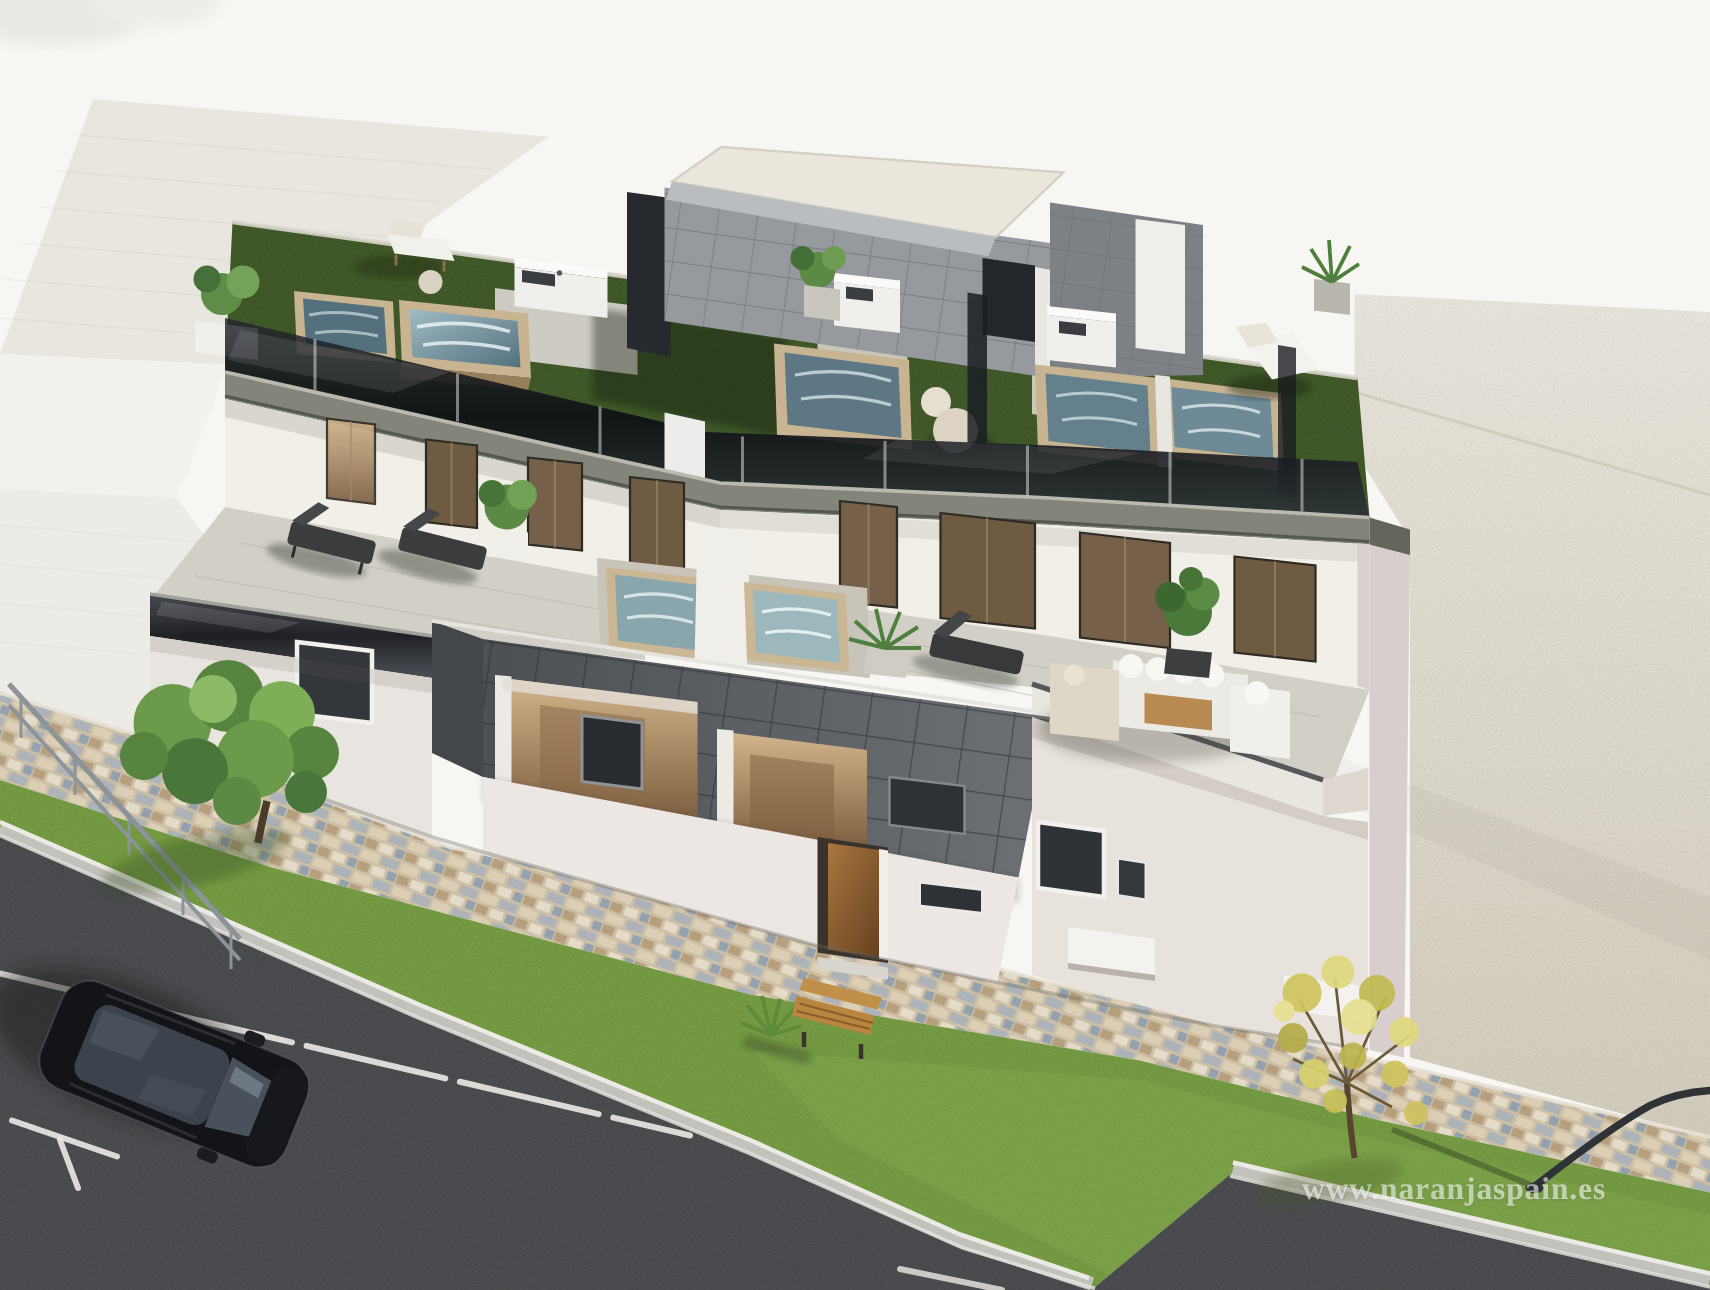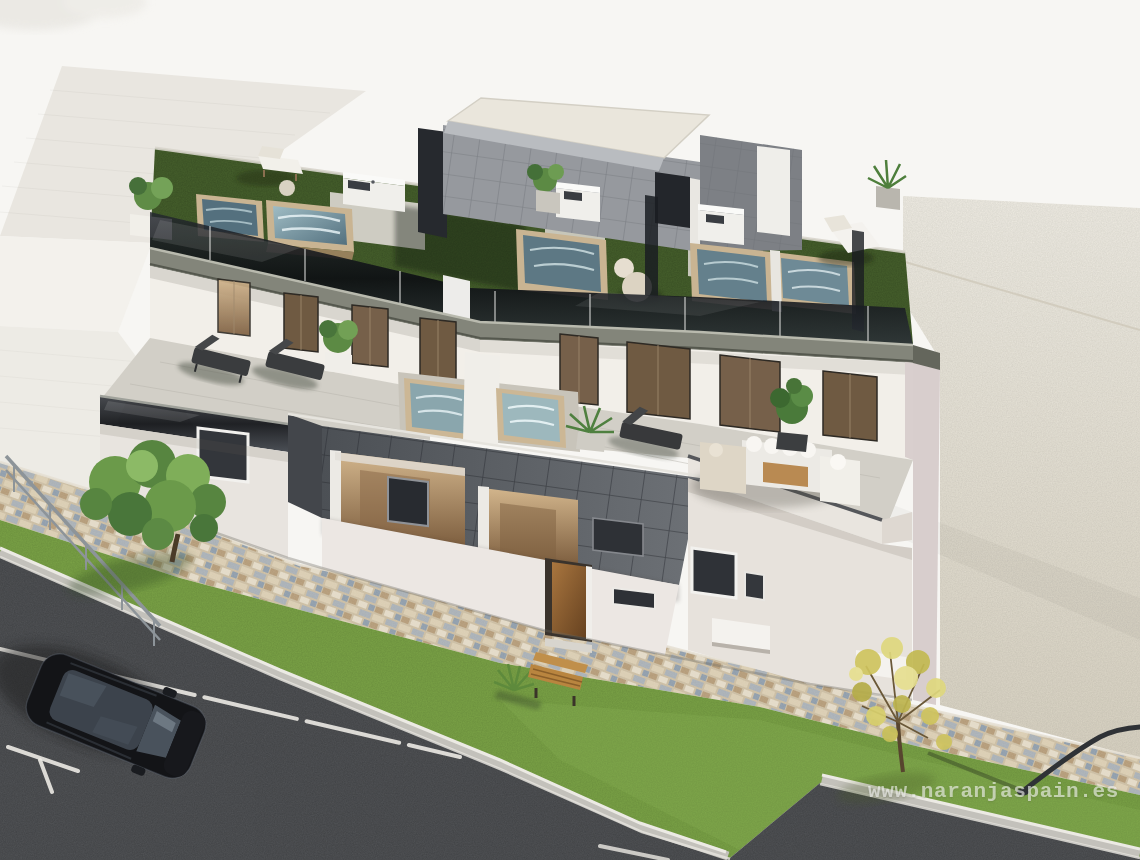--- a/index.html
+++ b/index.html
@@ -1,17 +1,17 @@
 <!DOCTYPE html>
 <html><head>
 <meta charset="utf-8">
 <style>
   html,body{margin:0;padding:0;background:#ffffff;}
   .stage{position:relative;width:1140px;height:860px;overflow:hidden;
-         font-family:Liberation Mono, monospace;background:#f7f6f3;}
+         font-family:Liberation Serif, serif;background:#f7f6f3;}
   .stage svg{position:absolute;left:0;top:0;}
   .watermark{position:absolute;left:868px;top:780px;width:260px;
     font-size:21px;font-weight:bold;letter-spacing:.6px;
     color:rgba(255,255,255,.58);text-shadow:0 1px 2px rgba(60,60,50,.18);
     user-select:none;}
 </style>
 </head>
 <body>
 
 <div class="stage">

